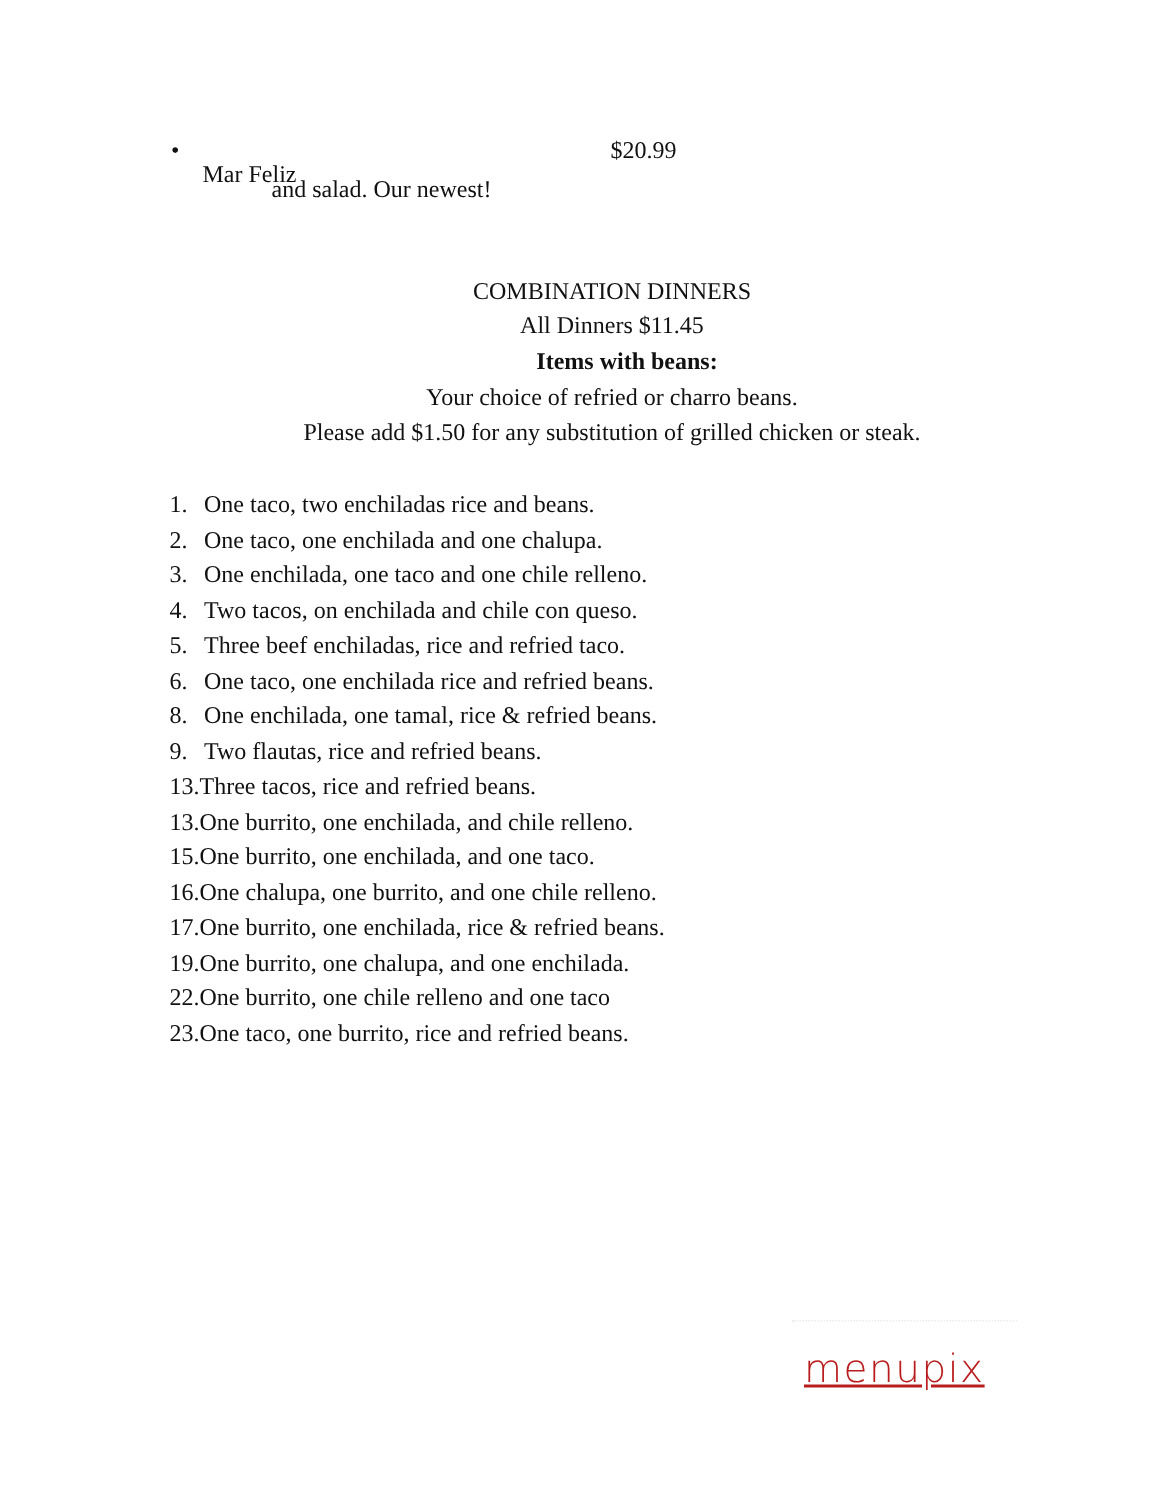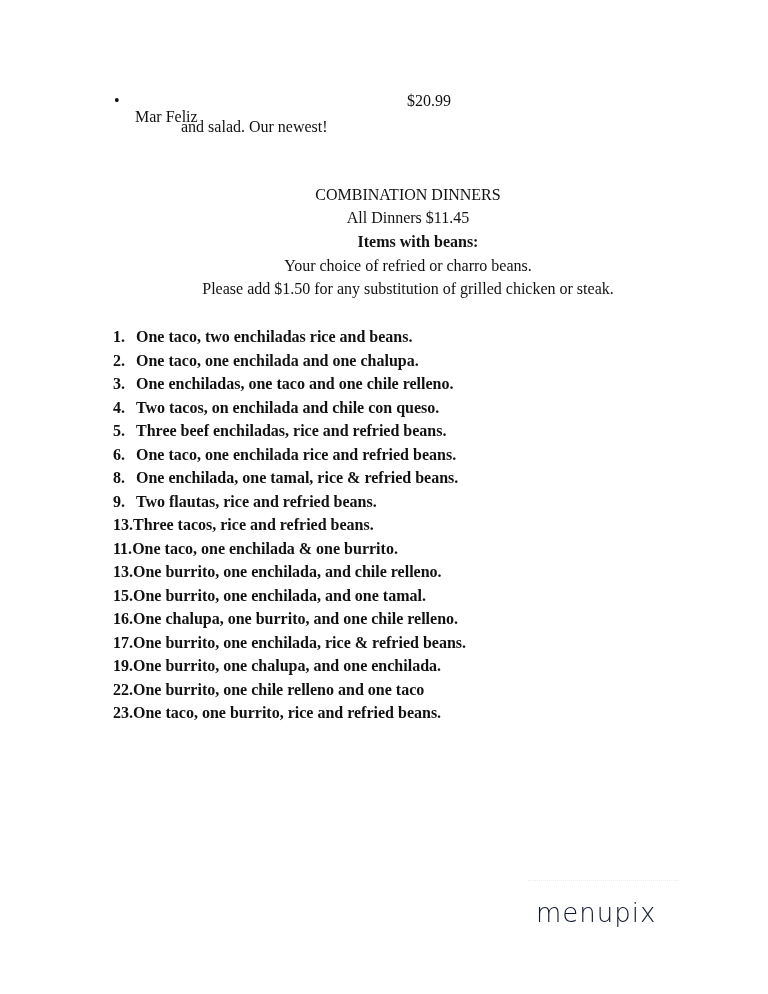--- a/index.html
+++ b/index.html
@@ -6,25 +6,25 @@
     body { width:768px; height:994px; position:relative; overflow:hidden;
       font-family:"Liberation Serif", "DejaVu Serif", serif; color:#111; font-size:16px; }
     .bullet-row { position:absolute; left:114px; top:92px; height:22px; width:600px; }
     .bullet { position:absolute; left:0; top:0; }
     .item-name { position:absolute; left:21px; top:16px; }
     .item-price { position:absolute; left:293px; top:0; }
     .item-desc { position:absolute; left:181px; top:115px; width:500px; line-height:24px; }
     .center { position:absolute; left:0; width:768px; text-align:center;margin-left:24px; }
     .bold { font-weight:bold; }
     .combo-list { position:absolute; left:113px; top:326px; margin:0; padding:0; list-style:none; }
-    .combo-list li { height:23.5px; line-height:22px; white-space:nowrap;font-weight:bold; }
+    .combo-list li { height:23.5px; line-height:22px; white-space:nowrap; }
     .num { display:inline-block; width:23px; }
     .num.wide { width:auto; }
     .watermark { position:absolute; left:536px; top:898px; font-family:"DejaVu Sans", sans-serif;
-      font-size:26px; color:#0f172a; letter-spacing:1px; font-weight:300; }
+      font-size:26px; color:#b91c1c; letter-spacing:1px; font-weight:300;text-decoration:underline; }
     .wm-line { position:absolute; left:528px; top:880px; width:150px; height:2px;
       border-top:1px dotted #ececec; }
   </style>
 </head>
 <body>
 
 <div>
   <div class="bullet-row">
     <span class="bullet">•</span>
     <span class="item-name">Mar Feliz</span>
@@ -36,30 +36,29 @@
 
   <div class="center" style="top:186px;">COMBINATION DINNERS</div>
   <div class="center" style="top:209px;">All Dinners $11.45</div>
   <div class="center bold" style="top:233px;padding-left:10px;">Items with beans:</div>
   <div class="center" style="top:257px;">Your choice of refried or charro beans.</div>
   <div class="center" style="top:280px;">Please add $1.50 for any substitution of grilled chicken or steak.</div>
 
   <ul class="combo-list">
     <li><span class="num">1.</span><span>One taco, two enchiladas rice and beans.</span></li>
     <li><span class="num">2.</span><span>One taco, one enchilada and one chalupa.</span></li>
-    <li><span class="num">3.</span><span>One enchiladas, one taco and one chile relleno.</span></li>
+    <li><span class="num">3.</span><span>One enchilada, one taco and one chile relleno.</span></li>
     <li><span class="num">4.</span><span>Two tacos, on enchilada and chile con queso.</span></li>
-    <li><span class="num">5.</span><span>Three beef enchiladas, rice and refried beans.</span></li>
+    <li><span class="num">5.</span><span>Three beef enchiladas, rice and refried taco.</span></li>
     <li><span class="num">6.</span><span>One taco, one enchilada rice and refried beans.</span></li>
     <li><span class="num">8.</span><span>One enchilada, one tamal, rice &amp; refried beans.</span></li>
     <li><span class="num">9.</span><span>Two flautas, rice and refried beans.</span></li>
     <li><span class="num wide">13.</span><span>Three tacos, rice and refried beans.</span></li>
-    <li><span class="num wide">11.</span><span>One taco, one enchilada &amp; one burrito.</span></li>
     <li><span class="num wide">13.</span><span>One burrito, one enchilada, and chile relleno.</span></li>
-    <li><span class="num wide">15.</span><span>One burrito, one enchilada, and one tamal.</span></li>
+    <li><span class="num wide">15.</span><span>One burrito, one enchilada, and one taco.</span></li>
     <li><span class="num wide">16.</span><span>One chalupa, one burrito, and one chile relleno.</span></li>
     <li><span class="num wide">17.</span><span>One burrito, one enchilada, rice &amp; refried beans.</span></li>
     <li><span class="num wide">19.</span><span>One burrito, one chalupa, and one enchilada.</span></li>
     <li><span class="num wide">22.</span><span>One burrito, one chile relleno and one taco</span></li>
     <li><span class="num wide">23.</span><span>One taco, one burrito, rice and refried beans.</span></li>
   </ul>
 
   <div class="wm-line"></div>
   <div class="watermark">menupix</div>
 </div>

